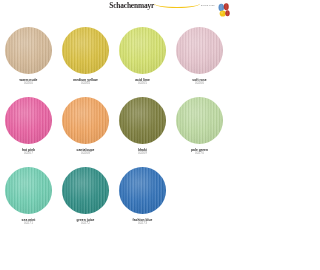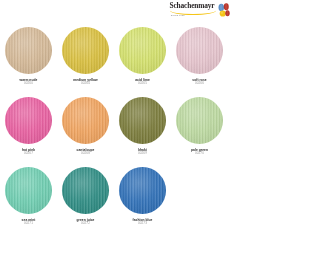--- a/index.html
+++ b/index.html
@@ -21,22 +21,22 @@
     top: 2px;
     right: 4px;
     width: 66px;
     height: 18px;
     display: flex;
     align-items: flex-start;
     justify-content: flex-end;
   }
   .brand-text-wrap {
     display: flex;
-    flex-direction: column;
-    align-items: flex-start;
+    flex-direction: row;
+    align-items: center;
     line-height: 1;
   }
   .brand-name {
     font-family: "Liberation Serif", serif;
     font-weight: bold;
     font-size: 7.4px;
     color: #231f20;
     letter-spacing: -0.15px;
     white-space: nowrap;
   }

